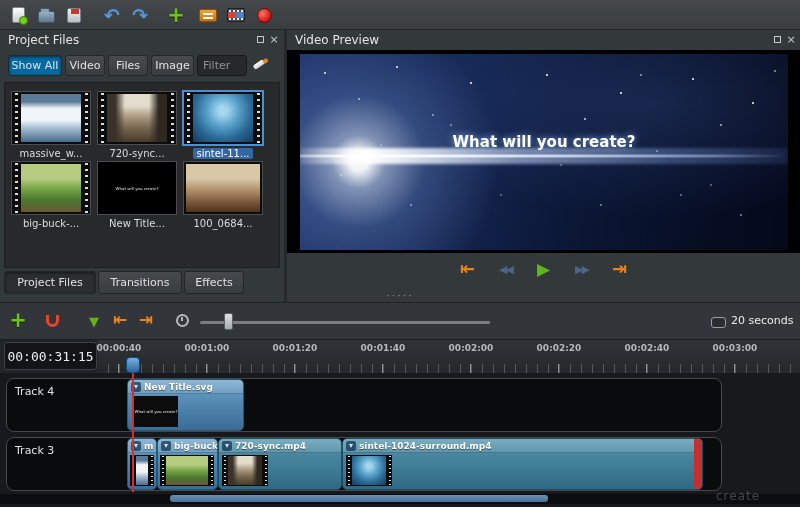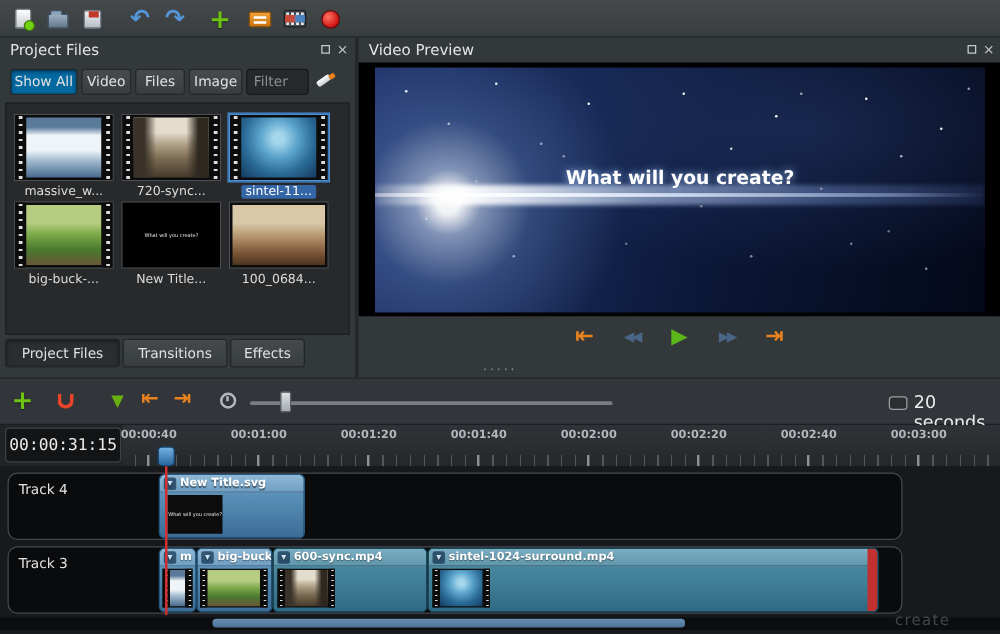--- a/index.html
+++ b/index.html
@@ -129,21 +129,21 @@
               border-top:1px solid #212427; border-bottom:1px solid #1c1f21; }
   .i-magnet { width:13px; height:12px; border:3px solid #e8442a; border-top:none; border-radius:0 0 8px 8px; }
   .g-marker { font-size:13px; color:#67b010; line-height:1; }
   .g-jump2 { font-size:17px; font-weight:bold; color:#e8821e; line-height:1; }
   .i-clock { width:13px; height:13px; border-radius:50%; border:2px solid #b4b8bc; position:relative; }
   .i-clock::after { content:""; position:absolute; left:3px; top:1px; width:2px; height:4px; background:#b4b8bc; }
   .sltrack { left:200px; top:321px; width:290px; height:3px; background:#7a7e82; border-radius:2px; }
   .slhandle { left:224px; top:313px; width:9px; height:17px; border-radius:2px; border:1px solid #5c6064;
               background:linear-gradient(#dde1e4,#a5abb1); }
   .i-badge { left:711px; top:317px; width:15px; height:11px; border:1px solid #9aa0a4; border-radius:3px; background:#2a2e31; }
-  .zoomlabel { left:731px; top:314px; font-size:14px; color:#ececec; }
+  .zoomlabel { left:731px; top:314px; font-size:11px; color:#ececec; }
 
   
   .tl-bg { left:0; top:340px; width:800px; height:167px; background:#212427; }
   .timecode { left:4px; top:342px; width:93px; height:28px; background:#121416; border:1px solid #3e4246;
               border-radius:3px; display:flex; align-items:center; justify-content:center;
               font-family:"DejaVu Sans Mono","Liberation Mono",monospace; font-size:13px; color:#ececec; }
   .ruler { left:98px; top:340px; width:702px; height:33px; background:linear-gradient(#2f3337,#25282b); }
   .rlabel { position:absolute; top:3px; transform:translateX(-50%); font-size:9px; color:#b4b8bc; white-space:nowrap;font-weight:bold; }
   .ticks { position:absolute; left:0; right:0; bottom:0; height:9px;
            background-image:repeating-linear-gradient(90deg,transparent 0 20px,#8e9296 20px 21px,transparent 21px 88px),
@@ -384,21 +384,21 @@
       <span>big-buck-</span>
     </div>
     <div class="cthumb strip" style="left:2px;width:54px">
         <div class="simg g-bigbuck"></div>
       </div>
   </div>
 
   <div class="abs clip teal" style="left:218px;top:438px;width:124px;height:52px">
     <div class="chead">
       <span class="chev">▾</span>
-      <span>600-sync.mp4</span>
+      <span>720-sync.mp4</span>
     </div>
     <div class="cthumb strip" style="left:3px;width:46px">
         <div class="simg g-720"></div>
       </div>
   </div>
 
   <div class="abs clip teal" style="left:342px;top:438px;width:361px;height:52px">
     <div class="chead">
       <span class="chev">▾</span>
       <span>sintel-1024-surround.mp4</span>

